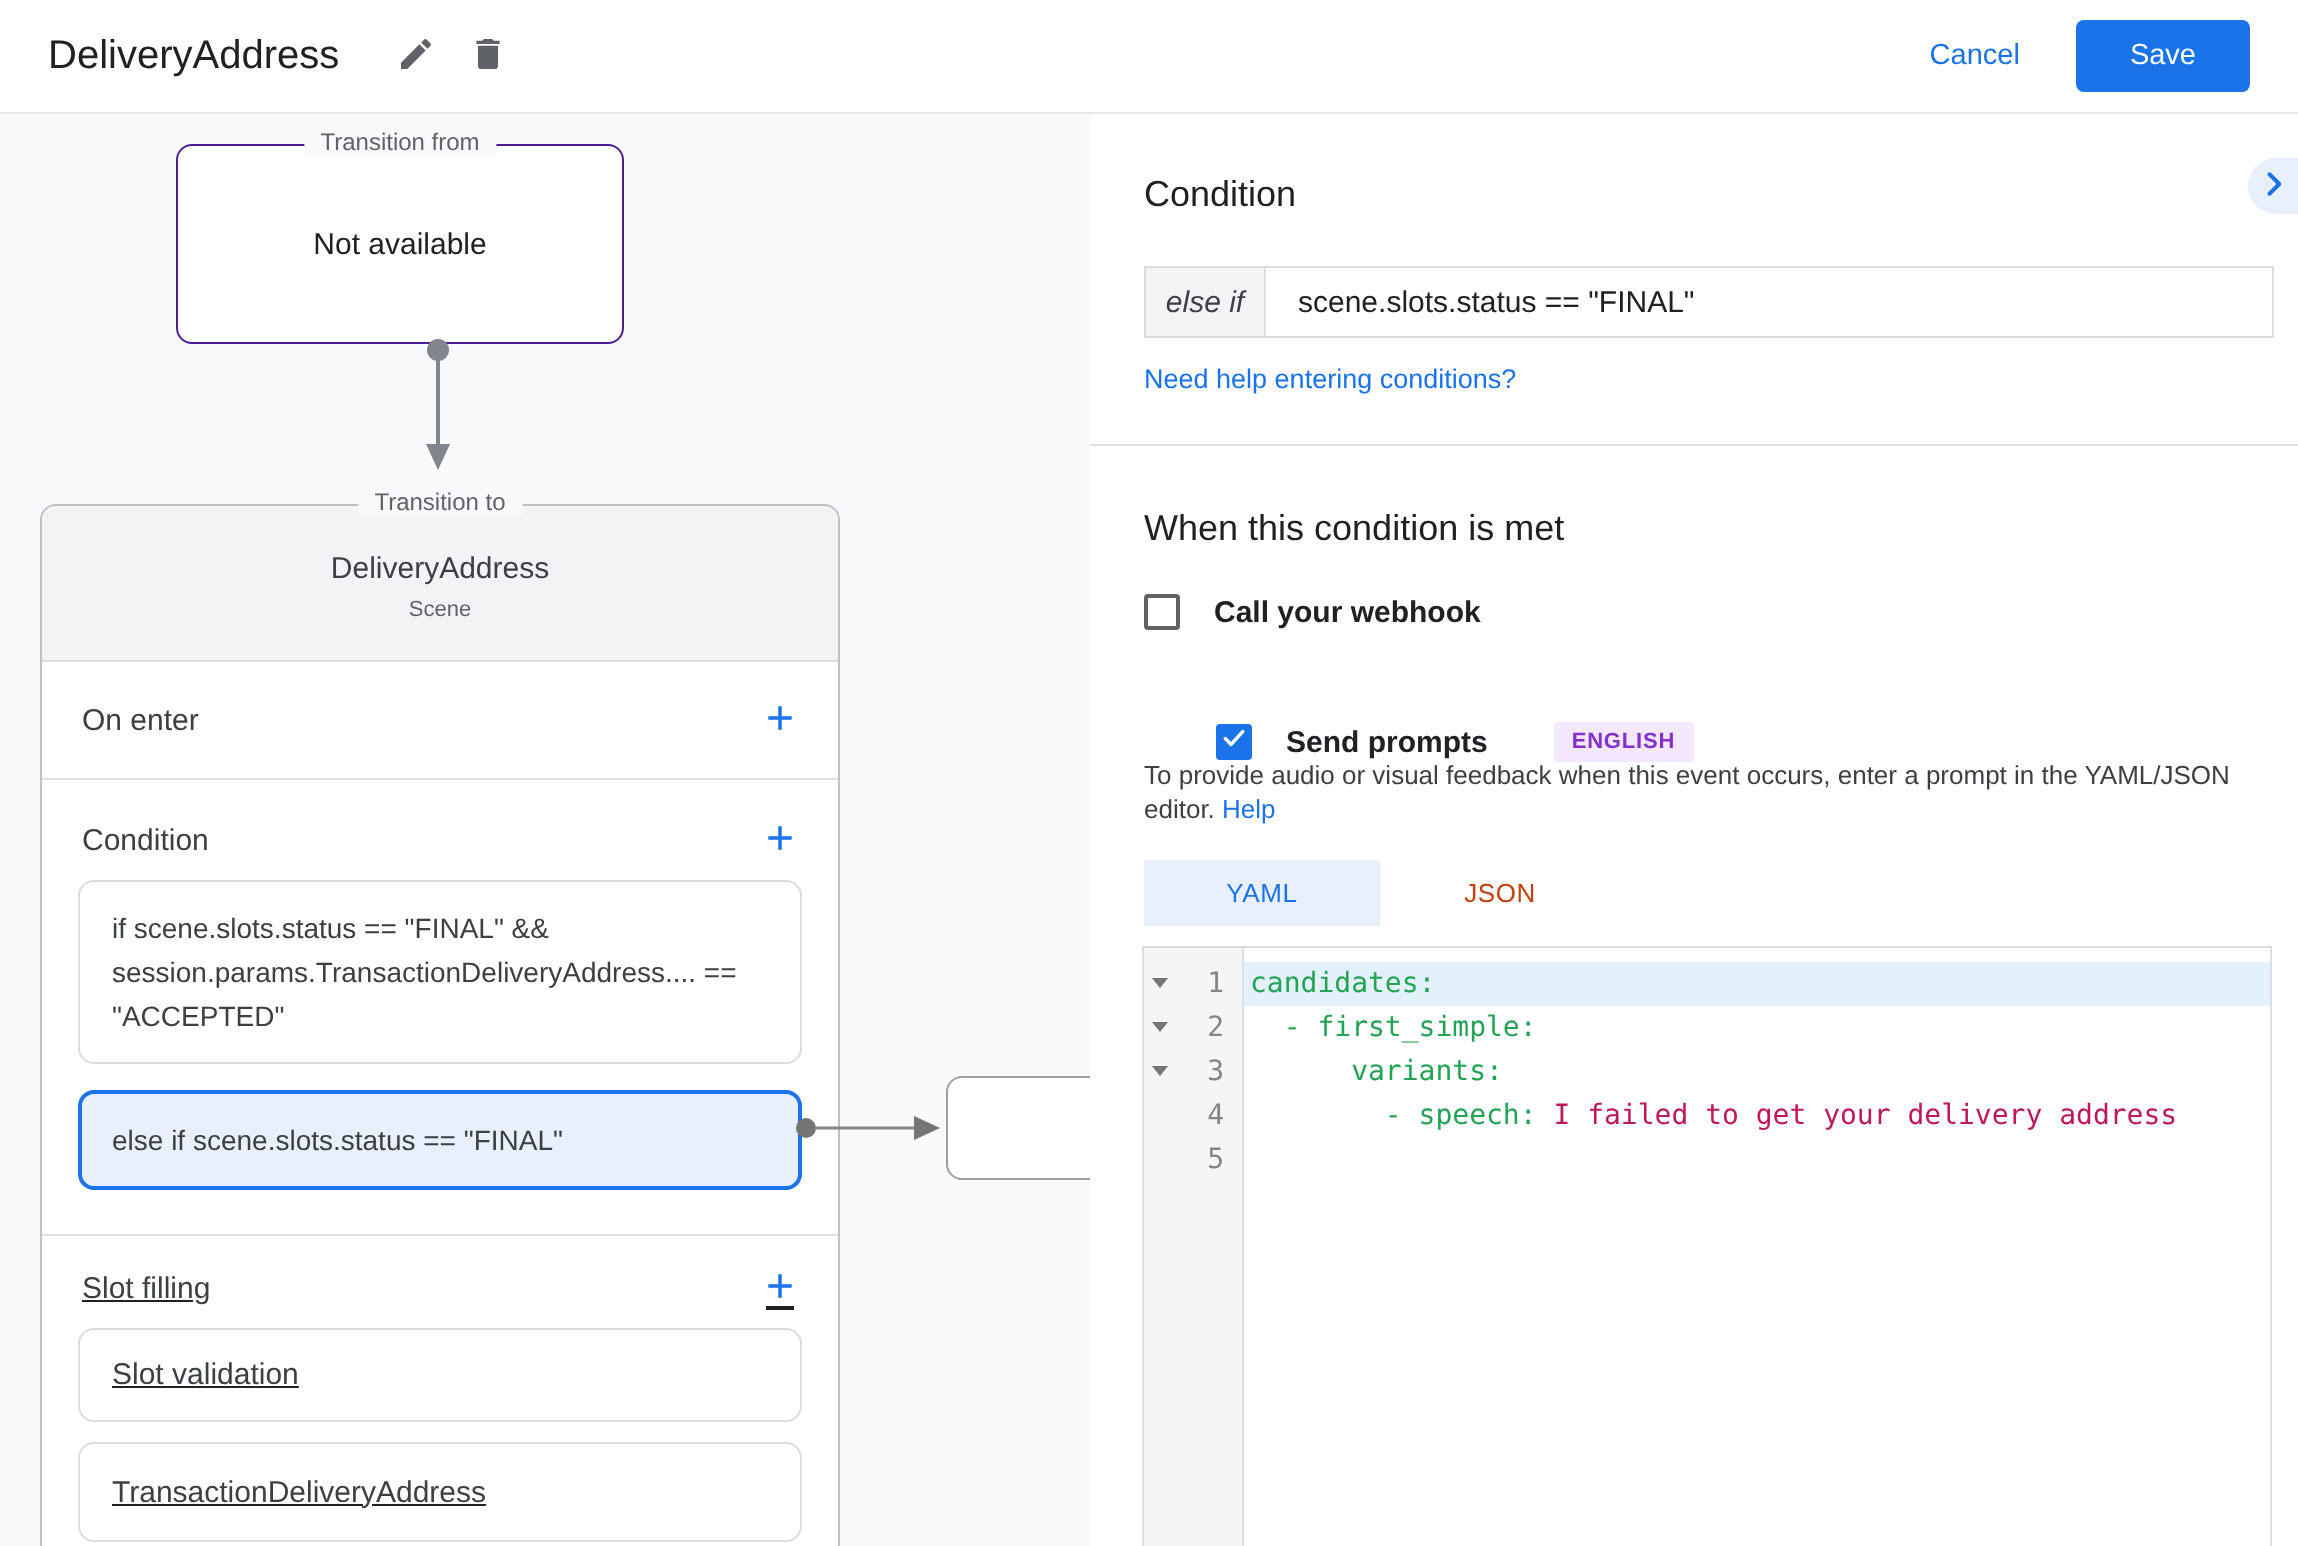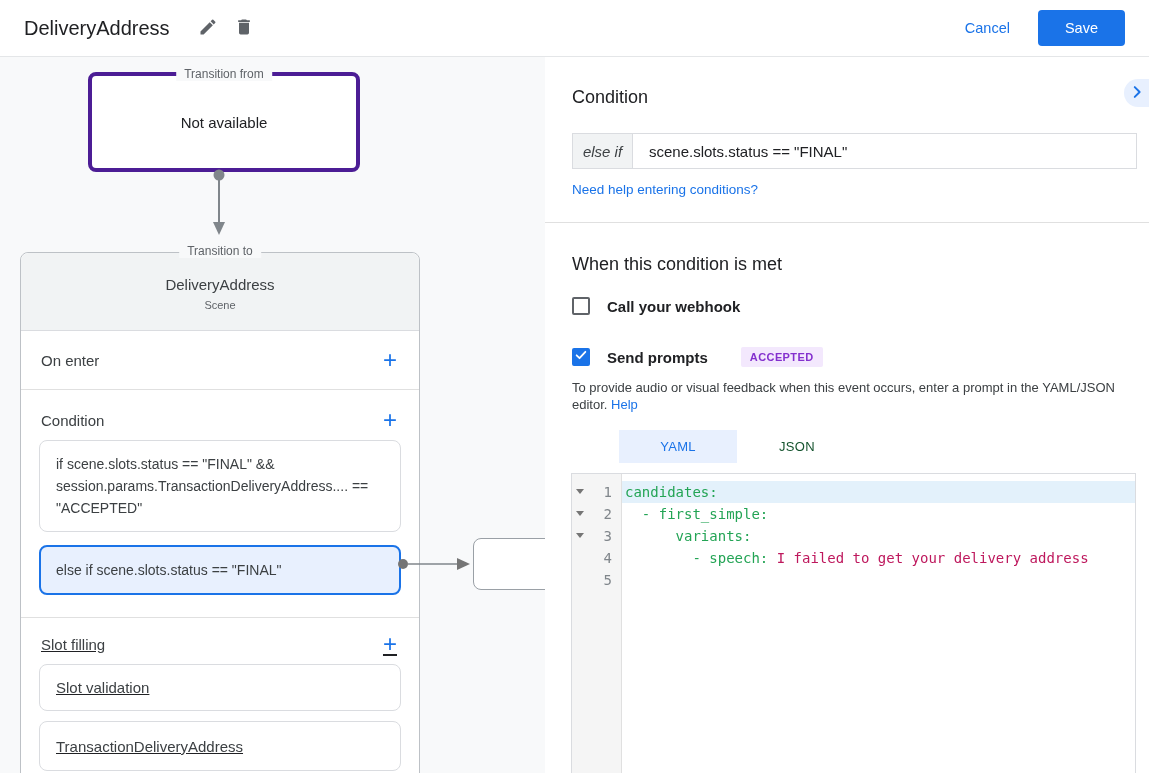--- a/index.html
+++ b/index.html
@@ -19,22 +19,22 @@
                 font-family:inherit; padding:8px 14px; cursor:pointer; }
   .btn-save { background:#1a73e8; border:none; color:#fff; font-size:14.5px; font-weight:500;
               font-family:inherit; padding:10px 27px; border-radius:4px; cursor:pointer; }
 
   
   .canvas { position:absolute; left:0; top:57px; width:545px; height:716px; background:#f8f9fa; overflow:hidden; }
 
   .legend { position:absolute; top:-9px; left:50%; transform:translateX(-50%); background:#f8f9fa;
             padding:0 8px; font-size:12px; color:#5f6368; white-space:nowrap; }
 
-  .from-box { position:absolute; left:88px; top:15px; width:272px; height:100px; background:#fff;
-              border:4px solid #4c1d95; border-radius:8px; display:flex; align-items:center; justify-content:center; }
+  .from-box { position:absolute; left:88px; top:15px; width:224px; height:100px; background:#fff;
+              border:1px solid #4c1d95; border-radius:8px; display:flex; align-items:center; justify-content:center; }
   .from-box .nv { font-size:15px; color:#202124; }
 
   .varrow { position:absolute; left:207px; top:112px; }
   .hconnector { position:absolute; left:396px; top:497px; }
 
   .cutoff-box { position:absolute; left:473px; top:481px; width:80px; height:52px; background:#fff;
                 border:1px solid #9aa0a6; border-radius:8px; }
 
   .scene-card { position:absolute; left:20px; top:195px; width:400px; background:#fff;
                 border:1px solid #bdc1c6; border-radius:8px 8px 0 0; }
@@ -81,25 +81,25 @@
   .check-row { position:absolute; left:27px; display:flex; align-items:center; gap:17px; }
   .checkbox { width:18px; height:18px; border:2px solid #5f6368; border-radius:2px; background:#fff;
               flex:0 0 auto; cursor:pointer; display:flex; align-items:center; justify-content:center; }
   .checkbox.checked { background:#1a73e8; border-color:#1a73e8; }
   .check-label { font-size:15px; font-weight:700; color:#202124; }
   .badge { background:#f3e8fd; color:#8430ce; font-size:11px; font-weight:700; letter-spacing:.4px;
            padding:4px 9px; border-radius:2px; margin-left:16px; }
 
   .rp-desc { position:absolute; left:27px; top:322px; width:567px; font-size:13px; line-height:17px; color:#3c4043; }
 
-  .tabs { position:absolute; left:27px; top:373px; display:flex;margin-left:47px; }
+  .tabs { position:absolute; left:27px; top:373px; display:flex; }
   .tab { height:33px; display:flex; align-items:center; justify-content:center; font-size:13px; font-weight:500;
          letter-spacing:.3px; cursor:pointer; border:none; background:transparent; font-family:inherit; }
   .tab.active { width:118px; background:#e8f0fe; color:#1a73e8; }
-  .tab.inactive { width:120px; color:#14532d; }
+  .tab.inactive { width:120px; color:#c2410c; }
 
   .editor { position:absolute; left:26px; top:416px; width:565px; height:301px;
             border:1px solid #dadce0; display:flex; font-family:"DejaVu Sans Mono", monospace; font-size:14px; }
   .gutter { width:50px; background:#f5f5f5; border-right:1px solid #e0e0e0; padding-top:7px; color:#80868b; }
   .gutter-row { height:22px; display:flex; align-items:center; justify-content:flex-end;
                 padding-right:9px; position:relative; }
   .fold { position:absolute; left:4px; top:8px; width:0; height:0; border-left:4px solid transparent;
           border-right:4px solid transparent; border-top:5px solid #757575; cursor:pointer; }
   .code { flex:1; padding-top:7px; overflow:hidden; }
   .code-line { height:22px; line-height:22px; white-space:pre; padding-left:3px; }
@@ -208,30 +208,30 @@
 
     <div class="rp-divider"></div>
 
     <h2 class="rp-h2" style="top:197px;">When this condition is met</h2>
 
     <div class="check-row" style="top:240px;">
       <span class="checkbox"></span>
       <span class="check-label">Call your webhook</span>
     </div>
 
-    <div class="check-row" style="top:290px;">
+    <div class="check-row" style="top:304px;margin-left:36px;">
       <span class="checkbox checked">
         <span>
           <svg width="14" height="14" viewBox="0 0 24 24">
               <path d="M4.5 12.5l5 5 10-11" stroke="#fff" stroke-width="3" fill="none" stroke-linecap="round" stroke-linejoin="round"></path>
             </svg>
         </span>
       </span>
       <span class="check-label">Send prompts</span>
-      <span class="badge">ACCEPTED</span>
+      <span class="badge">ENGLISH</span>
     </div>
 
     <p class="rp-desc"><span>To provide audio or visual feedback when this event occurs, enter a prompt in the YAML/JSON editor.</span> <a class="link">Help</a></p>
 
     <div class="tabs">
       <button class="tab active">YAML</button>
       <button class="tab inactive">JSON</button>
     </div>
 
     <div class="editor">

